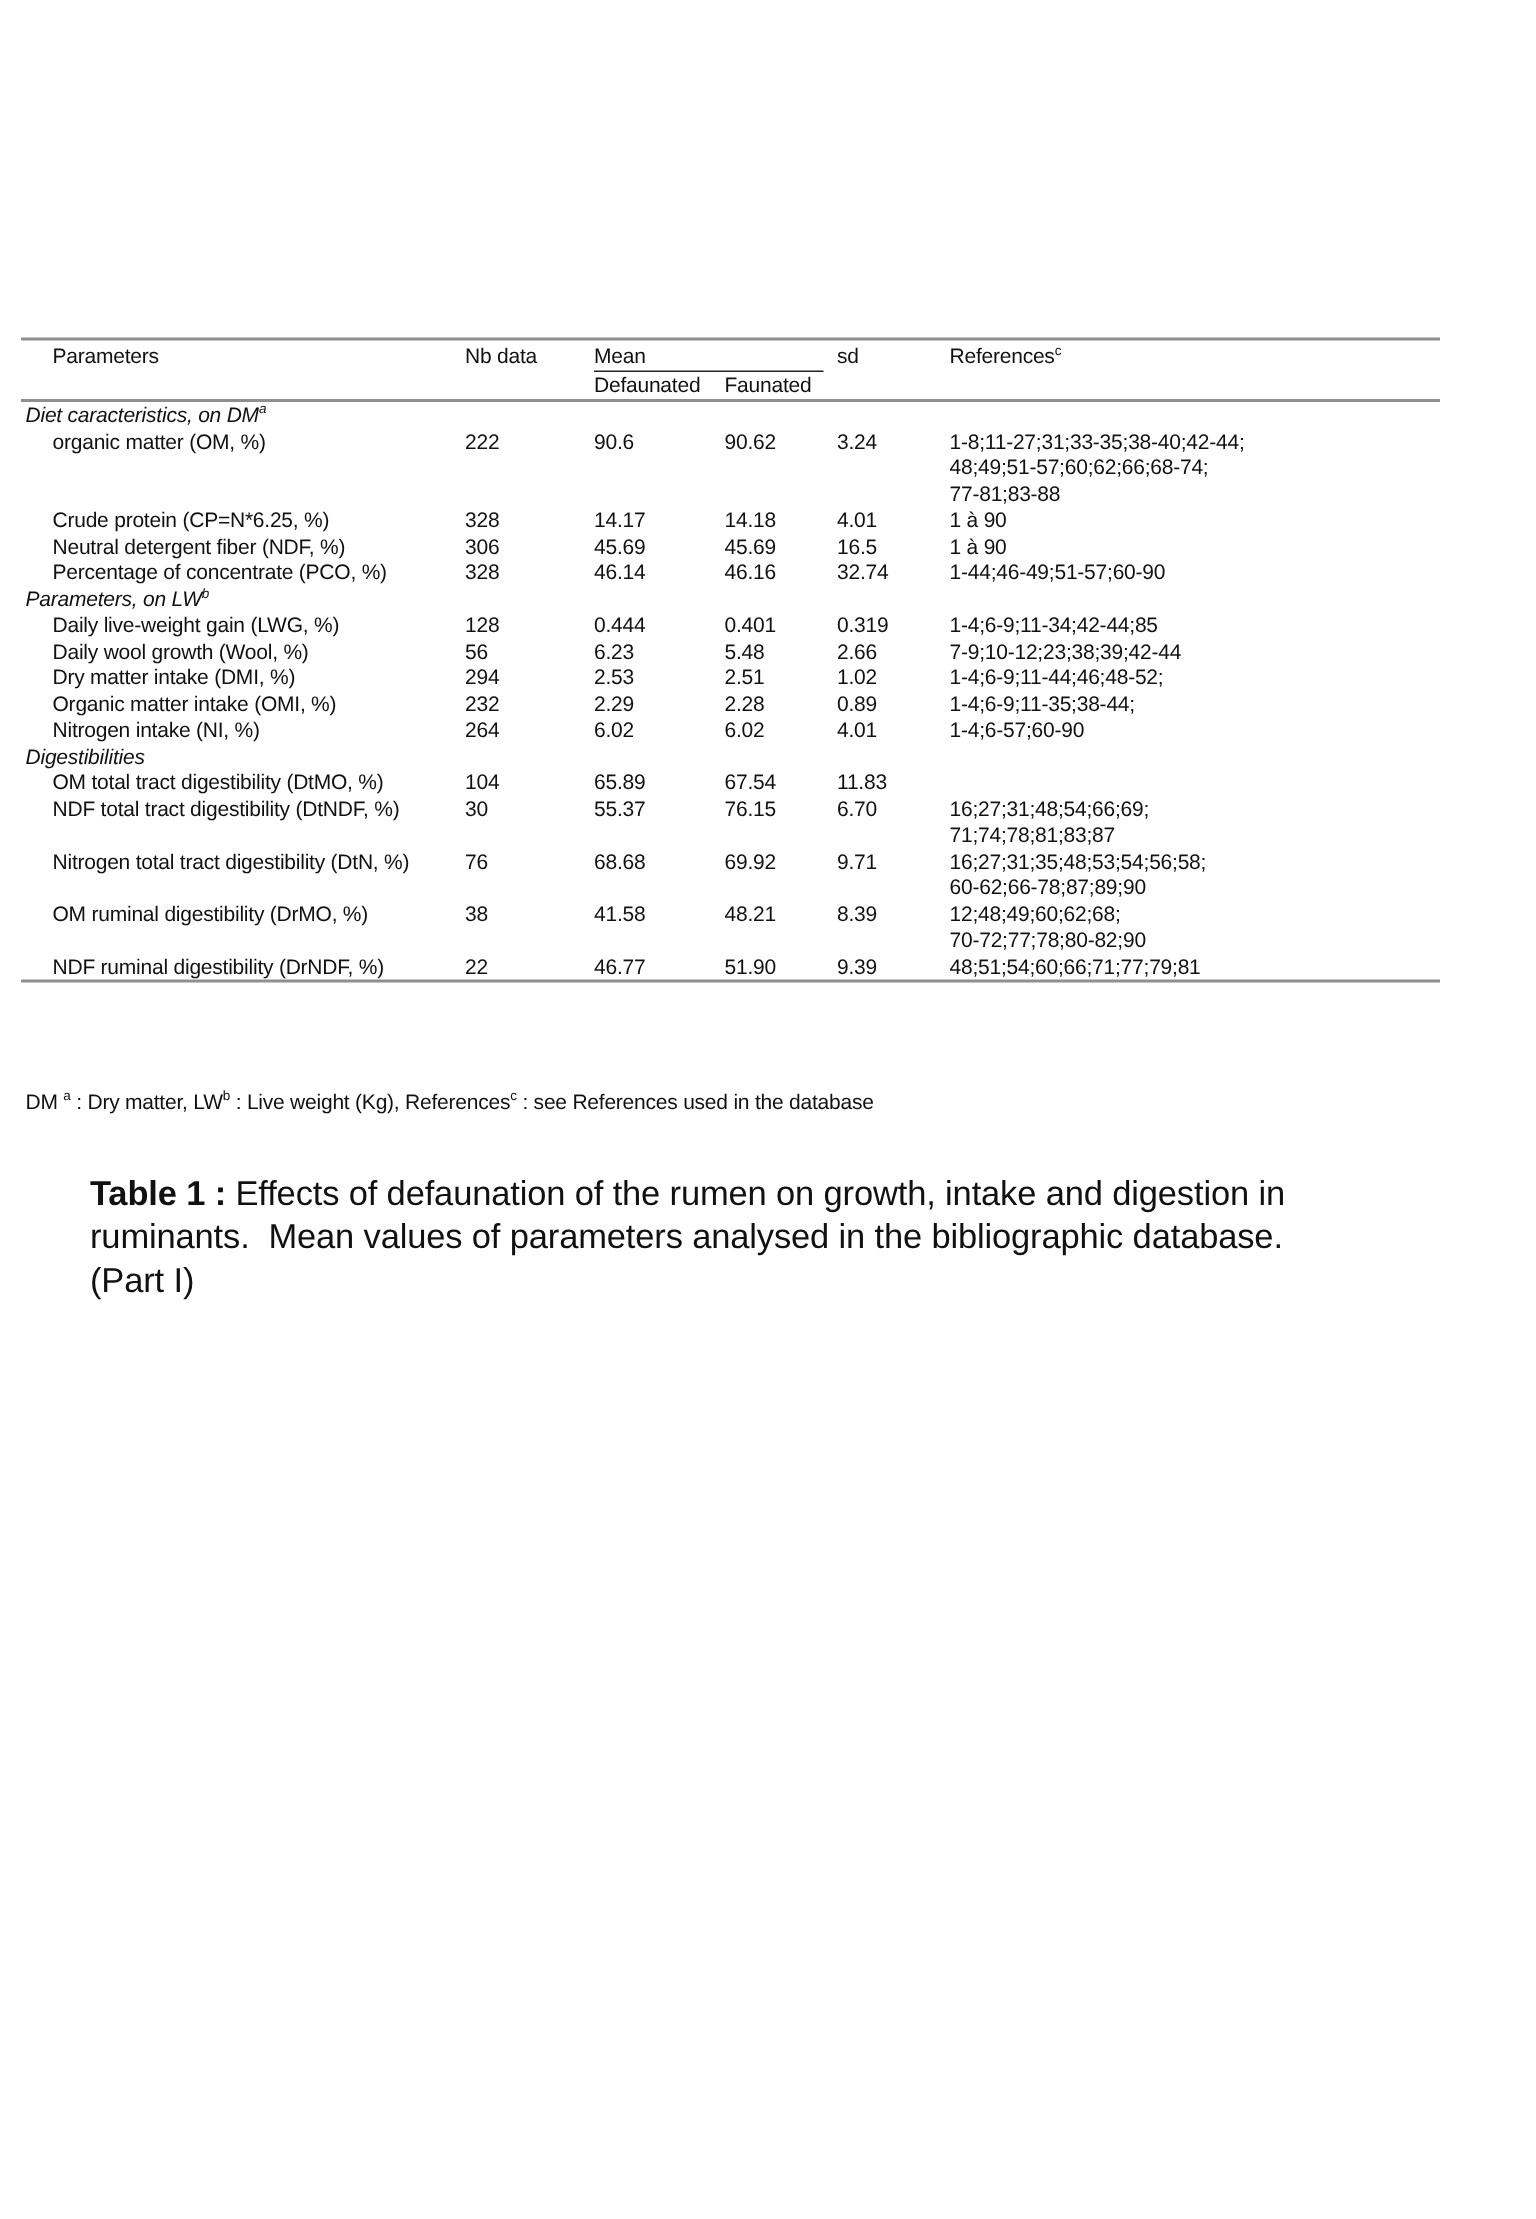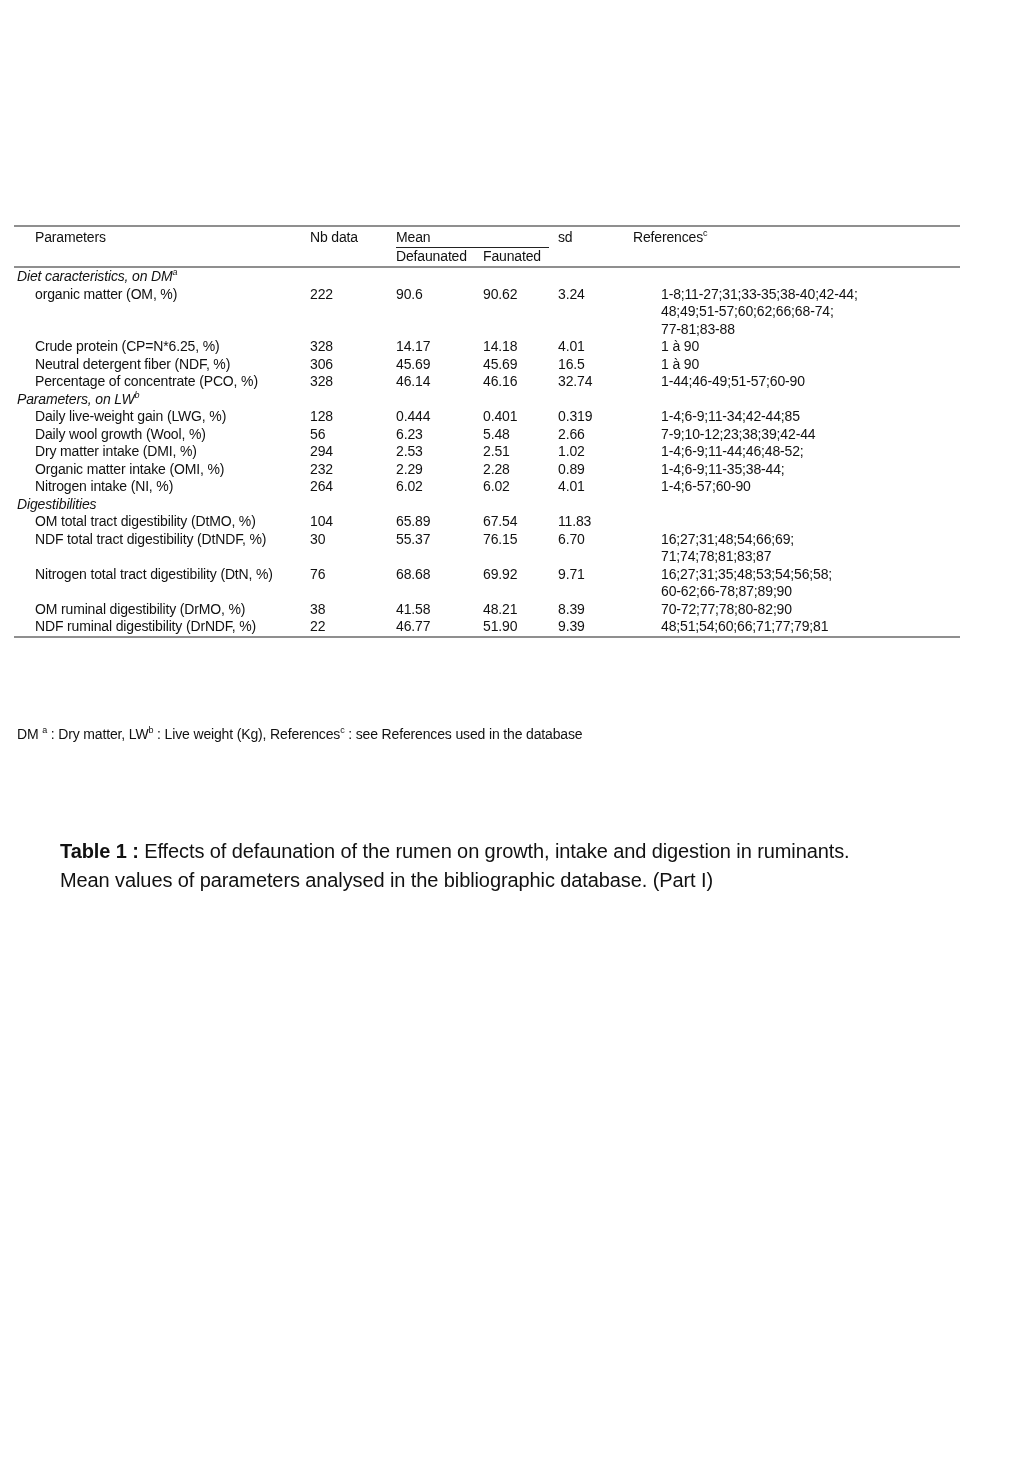--- a/index.html
+++ b/index.html
@@ -48,42 +48,42 @@
   .section-row {
     padding-left: 3px;
     font-style: italic;
     white-space: nowrap;
   }
   .data-row {
     display: grid;
     grid-template-columns: 296px 86px 87px 75px 75px auto;
     align-items: start;
   }
-  .refs-cell .ref-line { white-space: nowrap; margin-left: 28px; }
+  .refs-cell .ref-line { white-space: nowrap; }
   sup {
     font-size: 9px;
     line-height: 0;
     vertical-align: super;
   }
   .footnote {
     position: absolute;
     left: 14px;
     top: 726px;
     font-size: 14px;
     line-height: 17.5px;
     letter-spacing: -0.15px;
     white-space: pre-wrap;
     padding-left: 3px;
   }
   .caption {
     position: absolute;
     left: 60px;
-    top: 837px;
+    top: 781px;
     width: 810px;
-    font-size: 20px;
+    font-size: 23px;
     line-height: 29px;
     letter-spacing: -0.1px;
   }
   .caption .cap-label { font-weight: bold; }
   .caption .cap-text { white-space: pre-wrap; }
 </style>
 </head>
 <body>
 
 <div class="page">
@@ -229,20 +229,21 @@
             <div class="ref-line">60-62;66-78;87;89;90</div>
           </div>
         </div>
         <div class="data-row">
           <div class="cell param-cell">OM ruminal digestibility (DrMO, %)</div>
           <div class="cell">38</div>
           <div class="cell">41.58</div>
           <div class="cell">48.21</div>
           <div class="cell">8.39</div>
           <div class="cell refs-cell">
+            <div class="ref-line">12;48;49;60;62;68;</div>
             <div class="ref-line">70-72;77;78;80-82;90</div>
           </div>
         </div>
         <div class="data-row">
           <div class="cell param-cell">NDF ruminal digestibility (DrNDF, %)</div>
           <div class="cell">22</div>
           <div class="cell">46.77</div>
           <div class="cell">51.90</div>
           <div class="cell">9.39</div>
           <div class="cell refs-cell">

